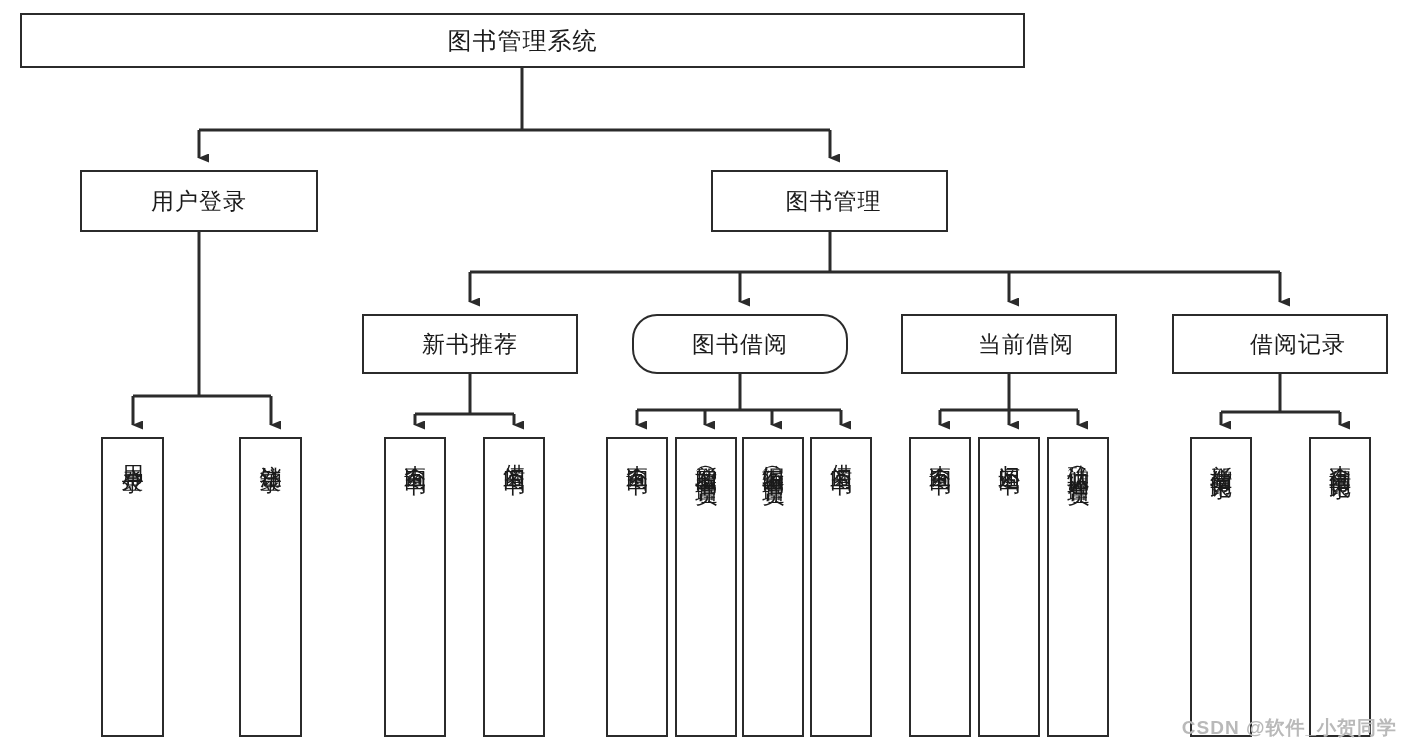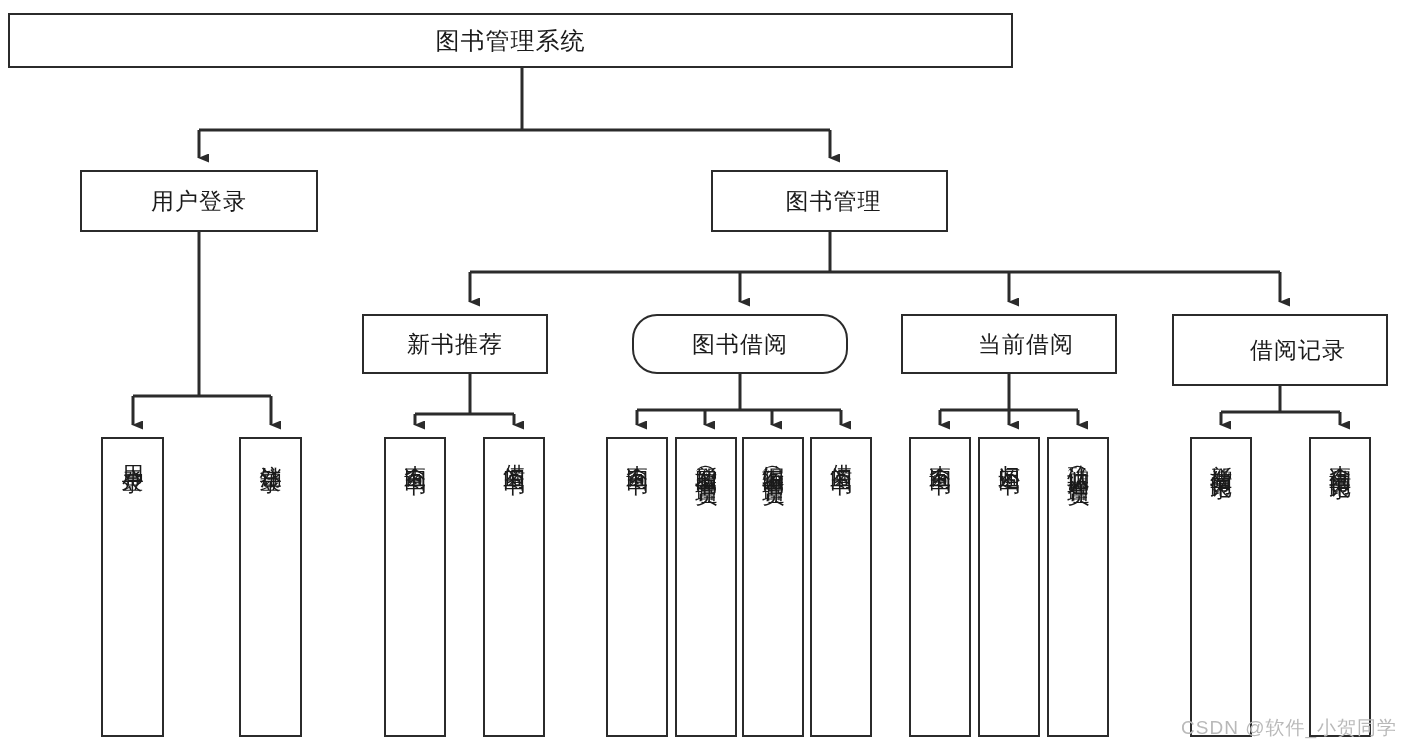--- a/index.html
+++ b/index.html
@@ -43,20 +43,21 @@
   }
   .watermark{
     position:absolute;
     right:8px;
     bottom:6px;
     font-size:19px;
     color:#b9b9b9;
     letter-spacing:1px;
     white-space:nowrap;
     user-select:none;
+    font-weight:bold;
   }
 </style>
 </head>
 <body>
 
 <div id="canvas">
 
   <svg class="edges" viewBox="0 0 1405 747">
     <defs>
       <marker id="arrow" markerWidth="9" markerHeight="11" refX="4.5" refY="10" orient="auto" markerUnits="userSpaceOnUse">
@@ -100,41 +101,41 @@
       <path d="M1009,410 L1009,425" marker-end="url(#arrow)"></path>
       <path d="M1078,410 L1078,425" marker-end="url(#arrow)"></path>
 
       <path d="M1280,374 L1280,412"></path>
       <path d="M1221,412 L1340,412"></path>
       <path d="M1221,412 L1221,425" marker-end="url(#arrow)"></path>
       <path d="M1340,412 L1340,425" marker-end="url(#arrow)"></path>
     </g>
   </svg>
 
-  <div class="node h root" style="left:8px;top:13px;width:1005px;height:55px;">
+  <div class="node h root" style="left:20px;top:13px;width:1005px;height:55px;">
     <span>图书管理系统</span>
   </div>
 
   <div class="node h" style="left:80px;top:170px;width:238px;height:62px;">
     <span>用户登录</span>
   </div>
   <div class="node h" style="left:711px;top:170px;width:237px;height:62px;padding-left:8px;">
     <span>图书管理</span>
   </div>
 
-  <div class="node h" style="left:362px;top:314px;width:186px;height:60px;">
+  <div class="node h" style="left:362px;top:314px;width:216px;height:60px;">
     <span>新书推荐</span>
   </div>
   <div class="node h" style="left:632px;top:314px;width:216px;height:60px;border-radius:25px;">
     <span>图书借阅</span>
   </div>
   <div class="node h" style="left:901px;top:314px;width:216px;height:60px;padding-left:34px;">
     <span>当前借阅</span>
   </div>
-  <div class="node h" style="left:1172px;top:314px;width:216px;height:72px;padding-left:36px;">
+  <div class="node h" style="left:1172px;top:314px;width:216px;height:60px;padding-left:36px;">
     <span>借阅记录</span>
   </div>
 
   <div class="node v" style="left:101px;top:437px;width:63px;height:300px;">
     <span class="vtext">用户登录</span>
   </div>
   <div class="node v" style="left:239px;top:437px;width:63px;height:300px;">
     <span class="vtext">注销登录</span>
   </div>
 

